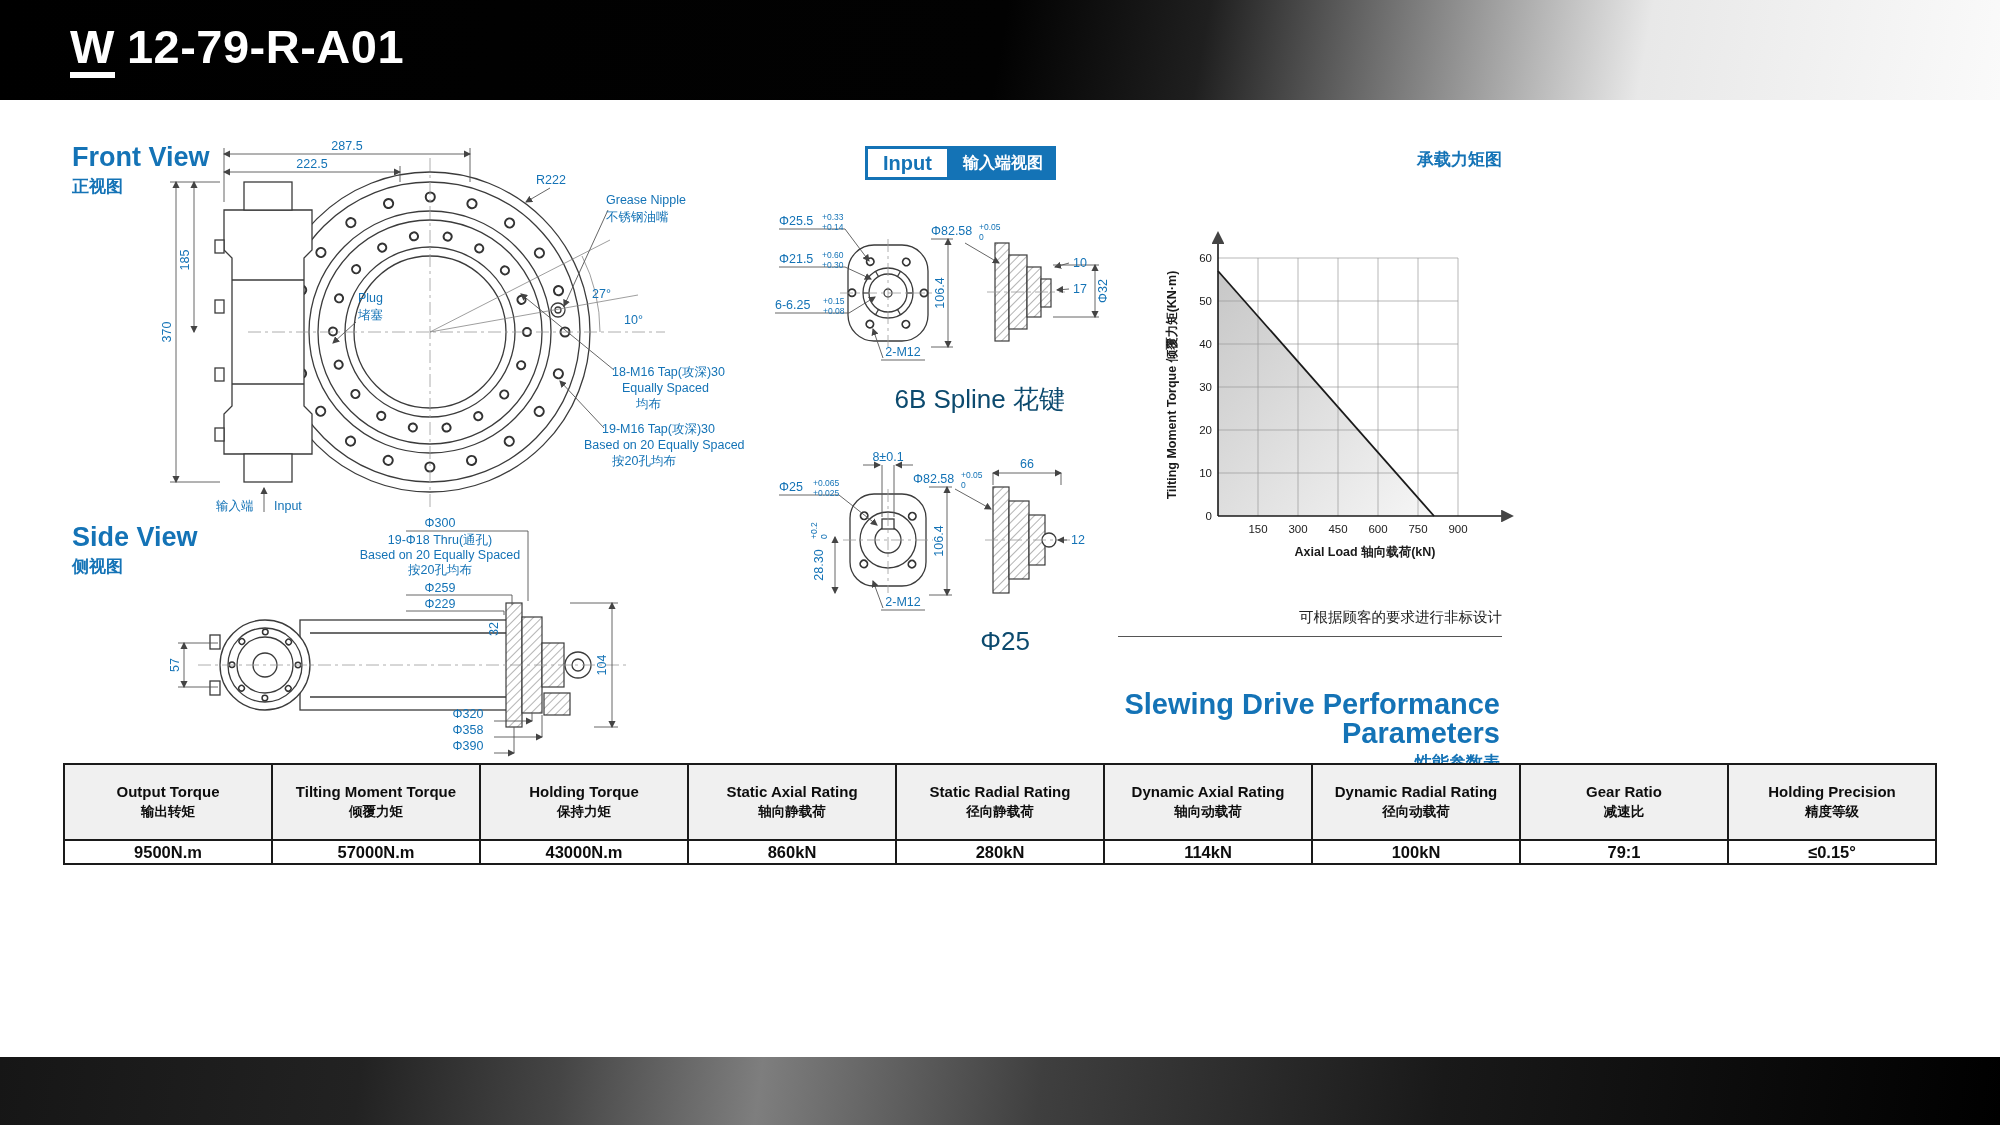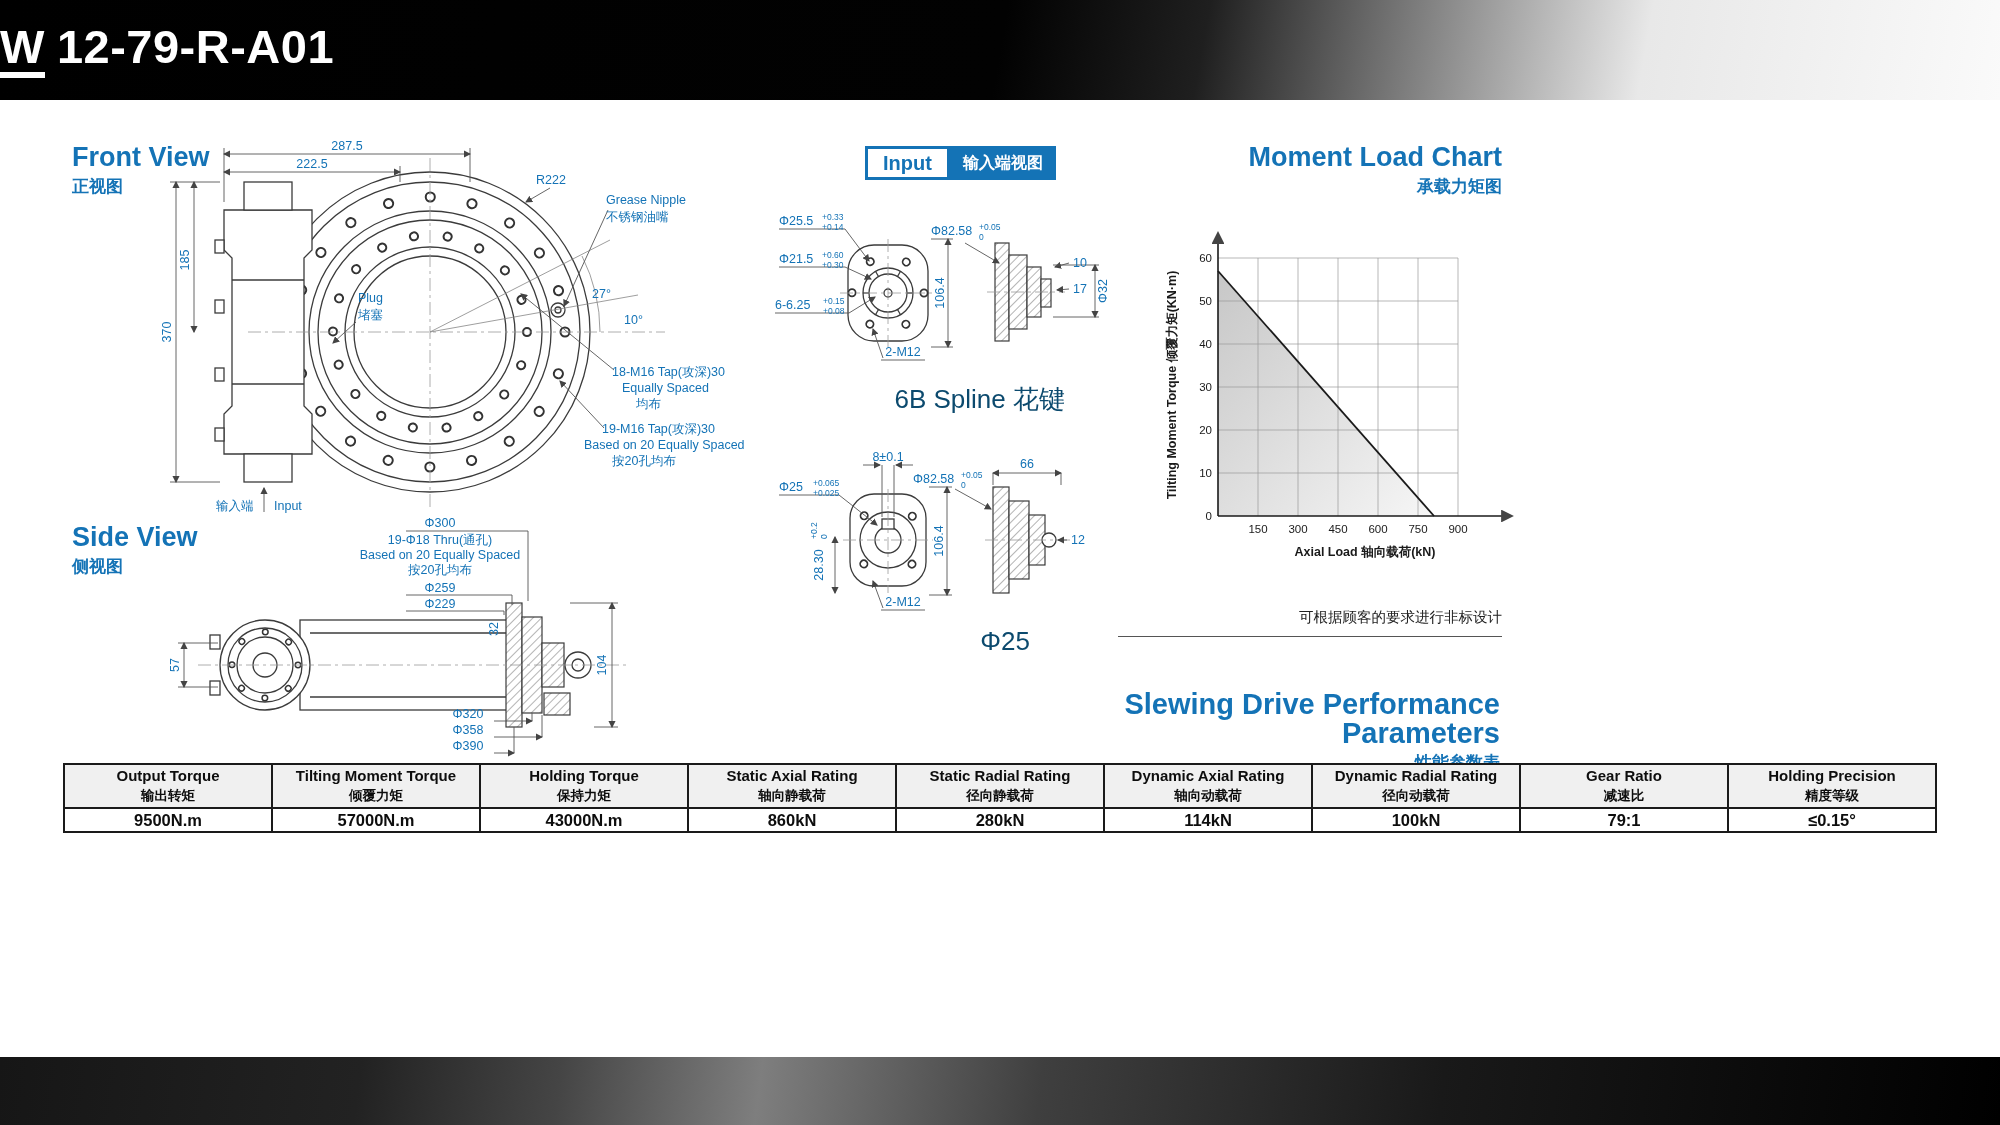--- a/index.html
+++ b/index.html
@@ -1,42 +1,42 @@
 <!DOCTYPE html>
 <html><head>
 <meta charset="utf-8">
 <style>
   *{margin:0;padding:0;box-sizing:border-box}
   html,body{width:2000px;height:1125px}
   body{font-family:"Liberation Sans","DejaVu Sans",sans-serif;background:#fff;position:relative;overflow:hidden}
   .abs{position:absolute}
   .topbar{left:0;top:0;width:2000px;height:100px;
     background:linear-gradient(100deg,#000 0%,#020202 50%,#1f1f1f 60%,#8c8c8c 72%,#e8e8e8 82%,#fafafa 100%);
-    display:flex;align-items:center;}
+    display:flex;align-items:center;padding-left:70px}
   .model{color:#fff;font-size:47px;font-weight:800;letter-spacing:.5px;line-height:1.05}
   .model .w{display:inline-block;border-bottom:6px solid #fff;margin-right:12px}
   .botbar{left:0;top:1057px;width:2000px;height:68px;
     background:linear-gradient(97deg,#161616 0%,#222 18%,#454545 28%,#7e7e7e 38%,#3f3f3f 52%,#191919 72%,#000 100%)}
   .sec-title{color:#1473b6;font-size:27px;font-weight:700;line-height:1}
   .sec-sub{color:#1473b6;font-size:17px;font-weight:700;margin-top:7px;line-height:1}
   .right{text-align:right}
   .input-badge{left:865px;top:146px;display:flex;height:34px}
   .badge-en{border:3px solid #1473b6;background:#fff;color:#1473b6;font-size:20px;font-weight:700;display:flex;align-items:center;padding:0 15px}
   .badge-zh{background:#1473b6;color:#fff;font-size:16px;font-weight:700;display:flex;align-items:center;padding:8px 13px}
   .caption{color:#0c4a6e;font-size:26px;text-align:right}
   .special{left:1118px;top:602px;width:384px;text-align:right}
   .special .en{color:#111;font-size:15.5px;font-weight:600;letter-spacing:.2px}
   .special .zh{color:#222;font-size:14.5px;margin-top:6px}
   .special .rule{border:none;border-top:1.5px solid #555;margin-top:9px}
   .perf-head{left:960px;top:690px;width:540px;text-align:right}
   .perf-head .t{color:#1473b6;font-size:29px;font-weight:700;line-height:1}
   .perf-head .s{color:#1473b6;font-size:17px;font-weight:700;margin-top:6px;line-height:1}
   table.perf{left:63px;top:763px;width:1874px;border-collapse:collapse;table-layout:fixed;position:absolute}
   .perf th,.perf td{border:2px solid #1a1a1a;text-align:center;vertical-align:middle}
-  .perf th{background:#f0f0f0;height:31px;padding:2px}
+  .perf th{background:#f0f0f0;height:31px;padding:18px}
   .perf .th-en{font-size:15px;font-weight:700;color:#0d0d0d}
   .perf .th-zh{font-size:13.5px;font-weight:700;color:#0d0d0d;margin-top:3px}
   .perf td{height:24px;font-size:16.5px;font-weight:700;color:#0d0d0d;background:#fff}
   svg{overflow:visible}
   svg text{font-family:"Liberation Sans","DejaVu Sans",sans-serif}
   .bt{fill:#1473b6;font-size:12.5px}
   .bts{fill:#1473b6;font-size:8.5px}
   .geo{fill:none;stroke:#3b3b3b;stroke-width:1.3}
   .geo2{fill:#fff;stroke:#3b3b3b;stroke-width:1.3}
   .hat{fill:url(#hatch);stroke:#3b3b3b;stroke-width:1.2}
@@ -76,21 +76,20 @@
 
 <div class="abs" style="left:72px;top:144px">
   <div class="sec-title">Front View</div>
   <div class="sec-sub">正视图</div>
 </div>
 <div class="abs" style="left:72px;top:524px">
   <div class="sec-title">Side View</div>
   <div class="sec-sub">侧视图</div>
 </div>
 <div class="abs right" style="left:1160px;top:144px;width:342px">
-  <div class="sec-title">Moment Load Chart</div>
   <div class="sec-sub">承载力矩图</div>
 </div>
 
 <div class="abs input-badge">
   <div class="badge-en">Input</div>
   <div class="badge-zh">输入端视图</div>
 </div>
 
 <svg class="abs" style="left:160px;top:140px" width="620" height="380" viewBox="0 0 620 380">
   <g>

